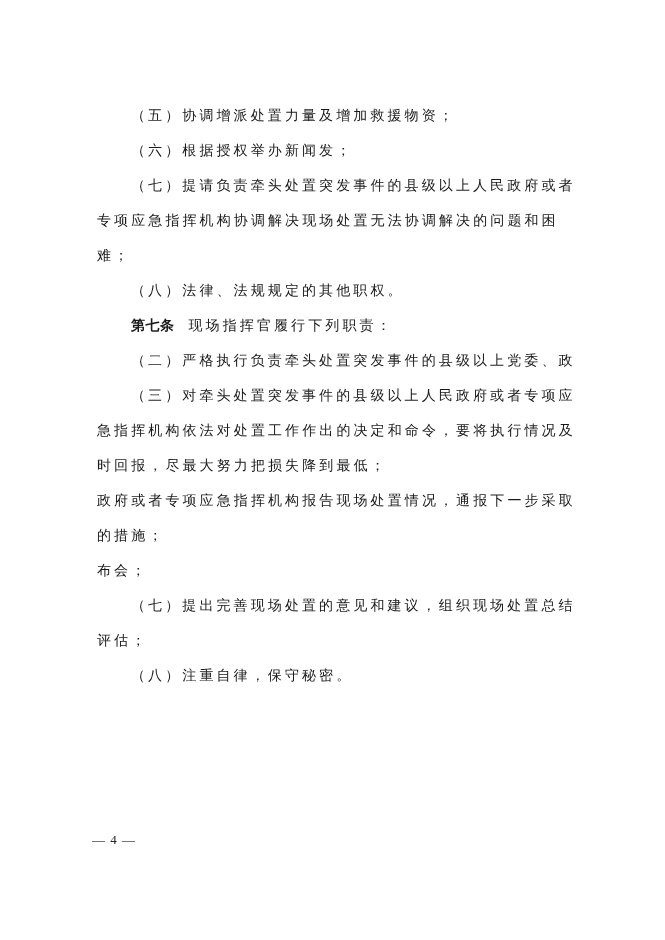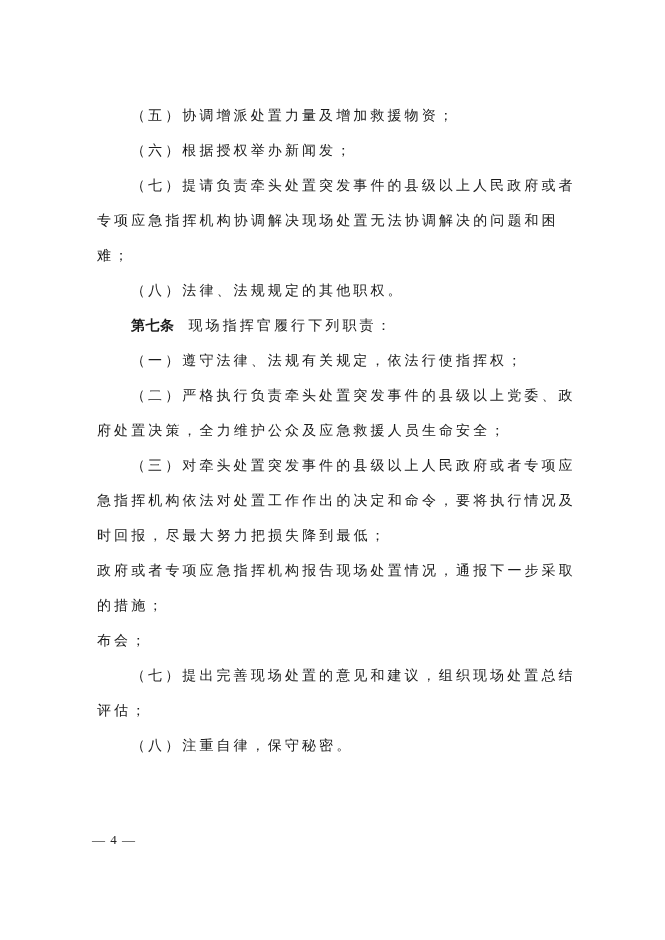--- a/index.html
+++ b/index.html
@@ -22,23 +22,21 @@
   <div class="line indent">（六）根据授权举办新闻发；</div>
   <div class="line indent">（七）提请负责牵头处置突发事件的县级以上人民政府或者</div>
   <div class="line">专项应急指挥机构协调解决现场处置无法协调解决的问题和困</div>
   <div class="line">难；</div>
   <div class="line indent">（八）法律、法规规定的其他职权。</div>
 
   <div class="line indent">
     <span class="bold">第七条</span><span class="gap"></span><span>现场指挥官履行下列职责：</span>
   </div>
 
-  <div class="line indent">（一）遵守法律、法规有关规定，依法行使指挥权；</div>
   <div class="line indent">（二）严格执行负责牵头处置突发事件的县级以上党委、政</div>
-  <div class="line">府处置决策，全力维护公众及应急救援人员生命安全；</div>
   <div class="line indent">（三）对牵头处置突发事件的县级以上人民政府或者专项应</div>
   <div class="line">急指挥机构依法对处置工作作出的决定和命令，要将执行情况及</div>
   <div class="line">时回报，尽最大努力把损失降到最低；</div>
   <div class="line">政府或者专项应急指挥机构报告现场处置情况，通报下一步采取</div>
   <div class="line">的措施；</div>
   <div class="line">布会；</div>
   <div class="line indent">（七）提出完善现场处置的意见和建议，组织现场处置总结</div>
   <div class="line">评估；</div>
   <div class="line indent">（八）注重自律，保守秘密。</div>
 </div>

